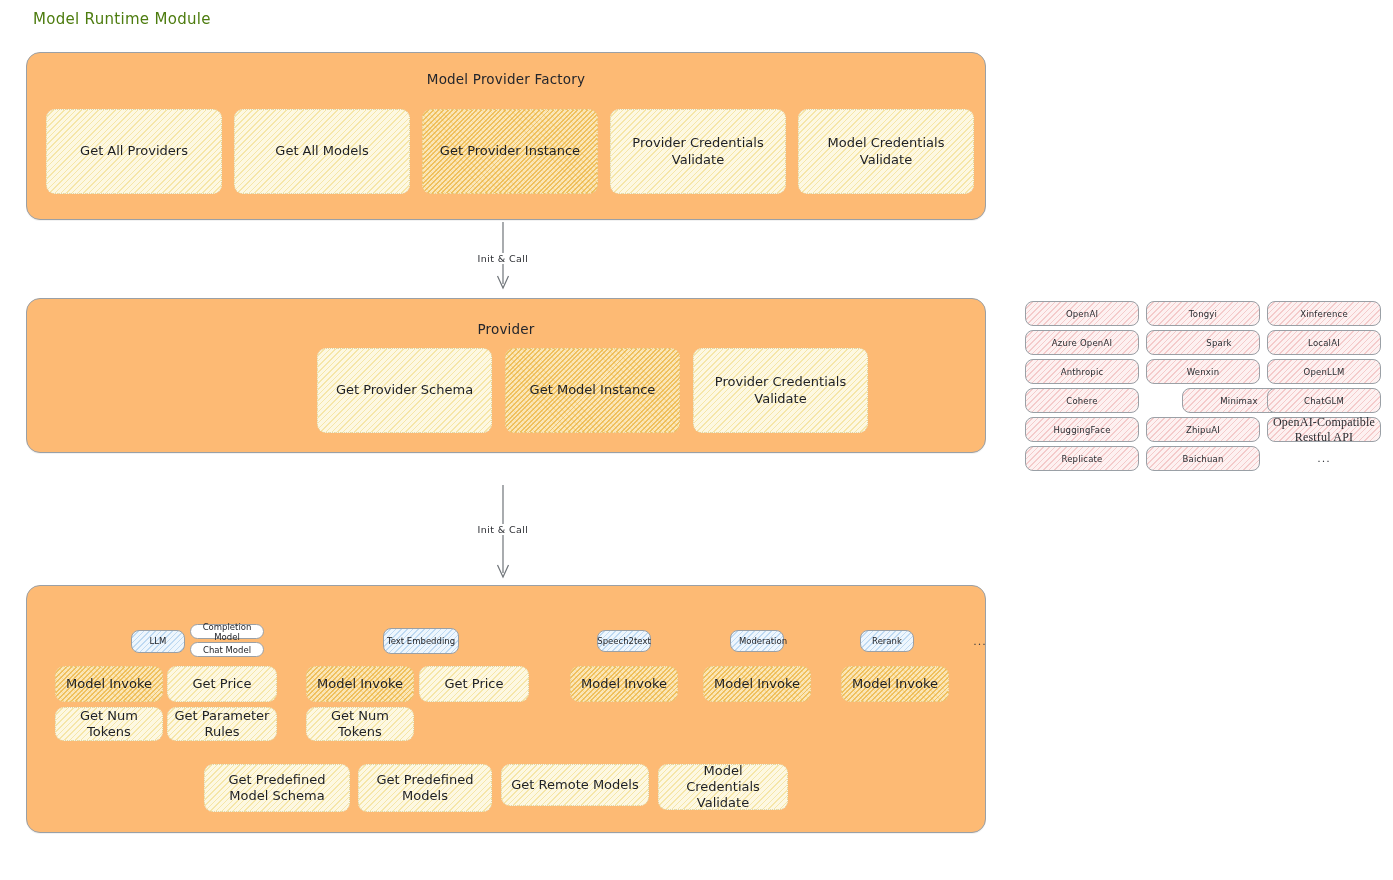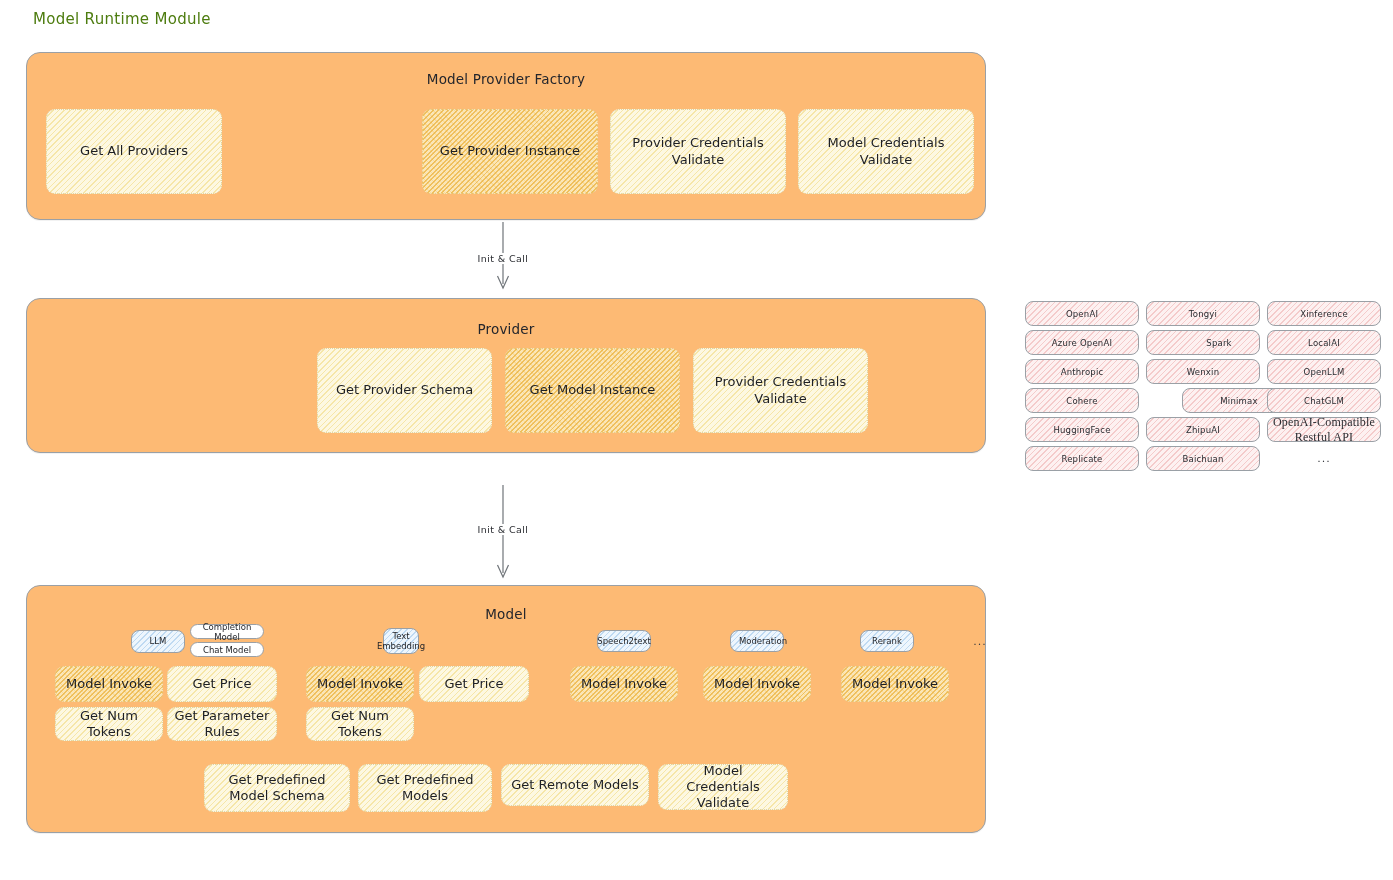--- a/index.html
+++ b/index.html
@@ -118,20 +118,21 @@
 <body>
 
 <div class="canvas">
 
   <div id="page-title">Model Runtime Module</div>
 
   <div class="panel" style="left:26px;top:52px;width:960px;height:168px;">
     <div class="panel-title" style="top:18px;">Model Provider Factory</div>
 
     <div class="node yellow" style="left:19px;top:56px;width:176px;height:85px;">Get All Providers</div>
+    <div class="node yellow" style="left:207px;top:56px;width:176px;height:85px;">Get All Models</div>
     <div class="node orange" style="left:395px;top:56px;width:176px;height:85px;">Get Provider Instance</div>
     <div class="node yellow" style="left:583px;top:56px;width:176px;height:85px;">Provider Credentials Validate</div>
     <div class="node yellow" style="left:771px;top:56px;width:176px;height:85px;">Model Credentials Validate</div>
   </div>
 
   <div class="arrow" style="left:478px;top:222px;width:50px;height:74px;">
     <svg width="50" height="74" viewBox="0 0 50 74">
       <path d="M25 0 L25 62" stroke="#6f7479" stroke-width="1.2" fill="none"></path>
       <path d="M19.5 54 L25 66 L30.5 54" stroke="#6f7479" stroke-width="1.2" fill="none"></path>
     </svg>
@@ -172,32 +173,31 @@
 
   <div class="arrow" style="left:478px;top:485px;width:50px;height:100px;">
     <svg width="50" height="100" viewBox="0 0 50 100">
       <path d="M25 0 L25 88" stroke="#6f7479" stroke-width="1.2" fill="none"></path>
       <path d="M19.5 80 L25 92 L30.5 80" stroke="#6f7479" stroke-width="1.2" fill="none"></path>
     </svg>
   </div>
   <div class="arrow-label" style="left:503px;top:524px;background:#fff;padding:0 4px;">Init &amp; Call</div>
 
   <div class="panel stack" style="left:26px;top:585px;width:960px;height:248px;">
-    <div class="panel-title" style="top:20px;">Model</div>
 
     <div class="pill-blue" style="left:104px;top:44px;width:54px;height:23px;">LLM</div>
     <div class="pill-plain" style="left:163px;top:38px;width:74px;height:15px;">Completion Model</div>
     <div class="pill-plain" style="left:163px;top:56px;width:74px;height:15px;">Chat Model</div>
 
     <div class="node orange" style="left:28px;top:80px;width:108px;height:36px;">Model Invoke</div>
     <div class="node yellow" style="left:140px;top:80px;width:110px;height:36px;">Get Price</div>
     <div class="node yellow" style="left:28px;top:121px;width:108px;height:34px;">Get Num Tokens</div>
     <div class="node yellow" style="left:140px;top:121px;width:110px;height:34px;">Get Parameter Rules</div>
 
-    <div class="pill-blue" style="left:356px;top:42px;width:36px;height:26px;">Text Embedding</div>
+    <div class="pill-blue" style="left:356px;top:42px;width:76px;height:26px;">Text Embedding</div>
 
     <div class="node orange" style="left:279px;top:80px;width:108px;height:36px;">Model Invoke</div>
     <div class="node yellow" style="left:392px;top:80px;width:110px;height:36px;">Get Price</div>
     <div class="node yellow" style="left:279px;top:121px;width:108px;height:34px;">Get Num Tokens</div>
 
     <div class="pill-blue" style="left:570px;top:44px;width:54px;height:22px;">Speech2text</div>
     <div class="node orange" style="left:543px;top:80px;width:108px;height:36px;">Model Invoke</div>
 
     <div class="pill-blue" style="left:703px;top:44px;width:54px;height:22px;padding-left:12px;">Moderation</div>
     <div class="node orange" style="left:676px;top:80px;width:108px;height:36px;">Model Invoke</div>

